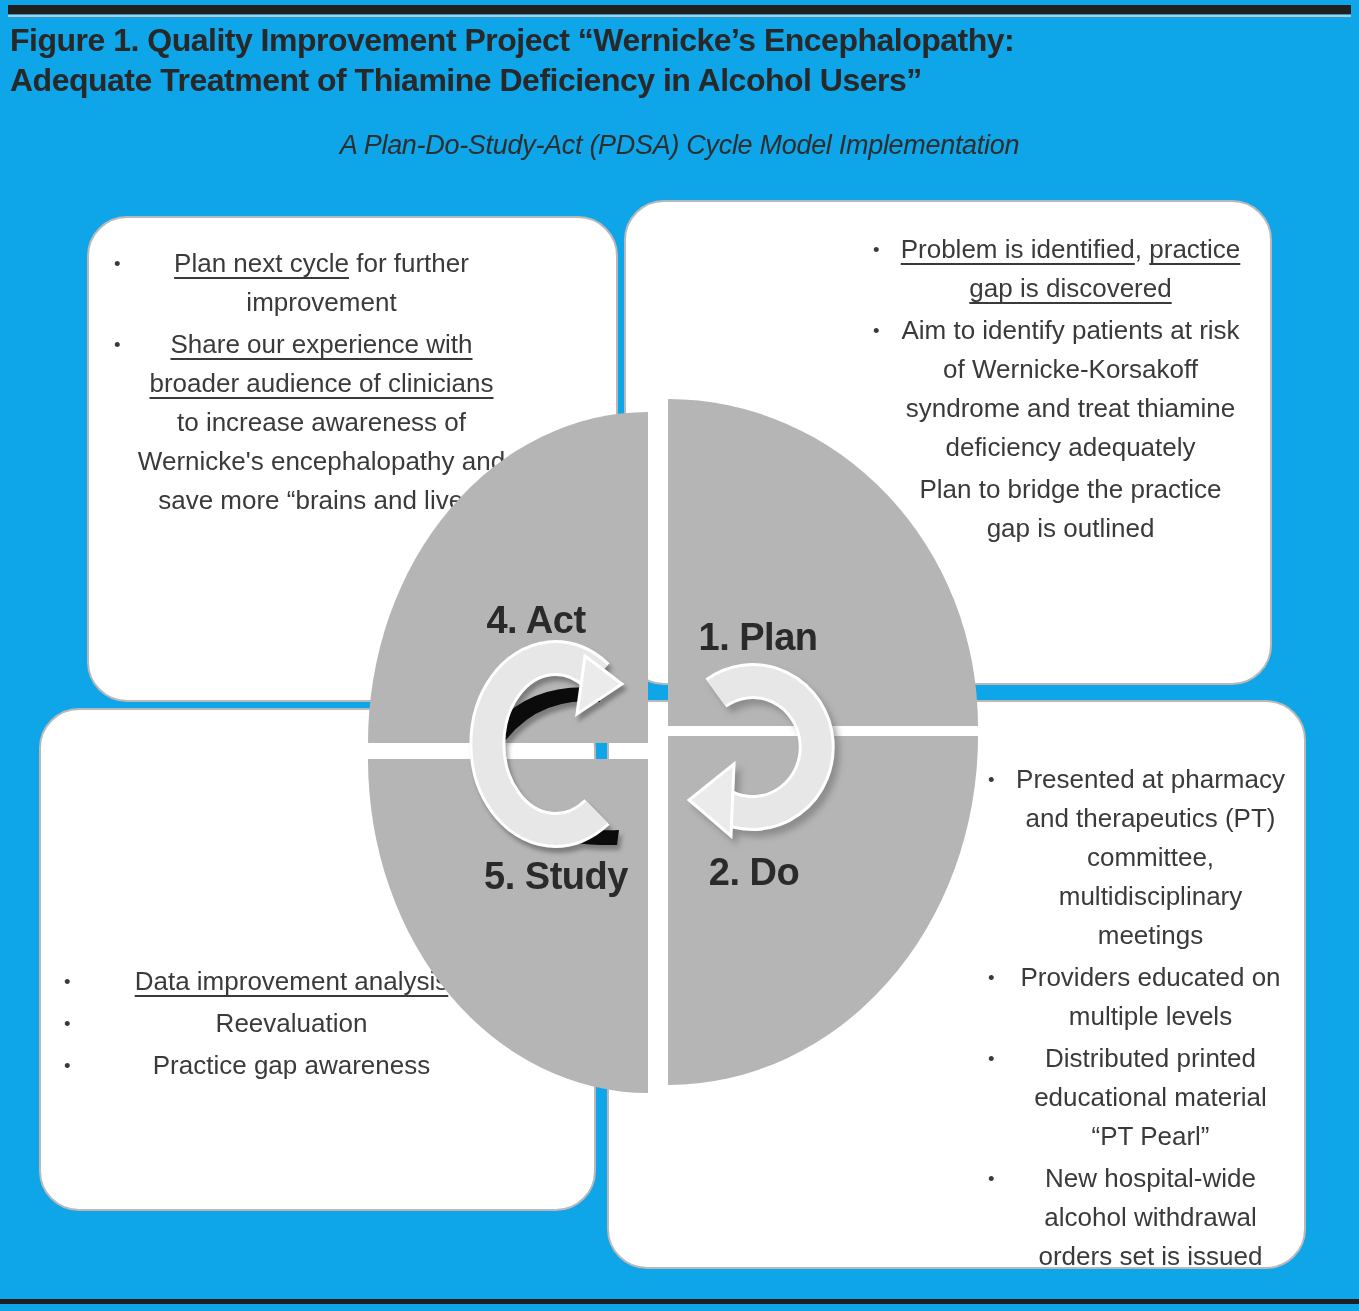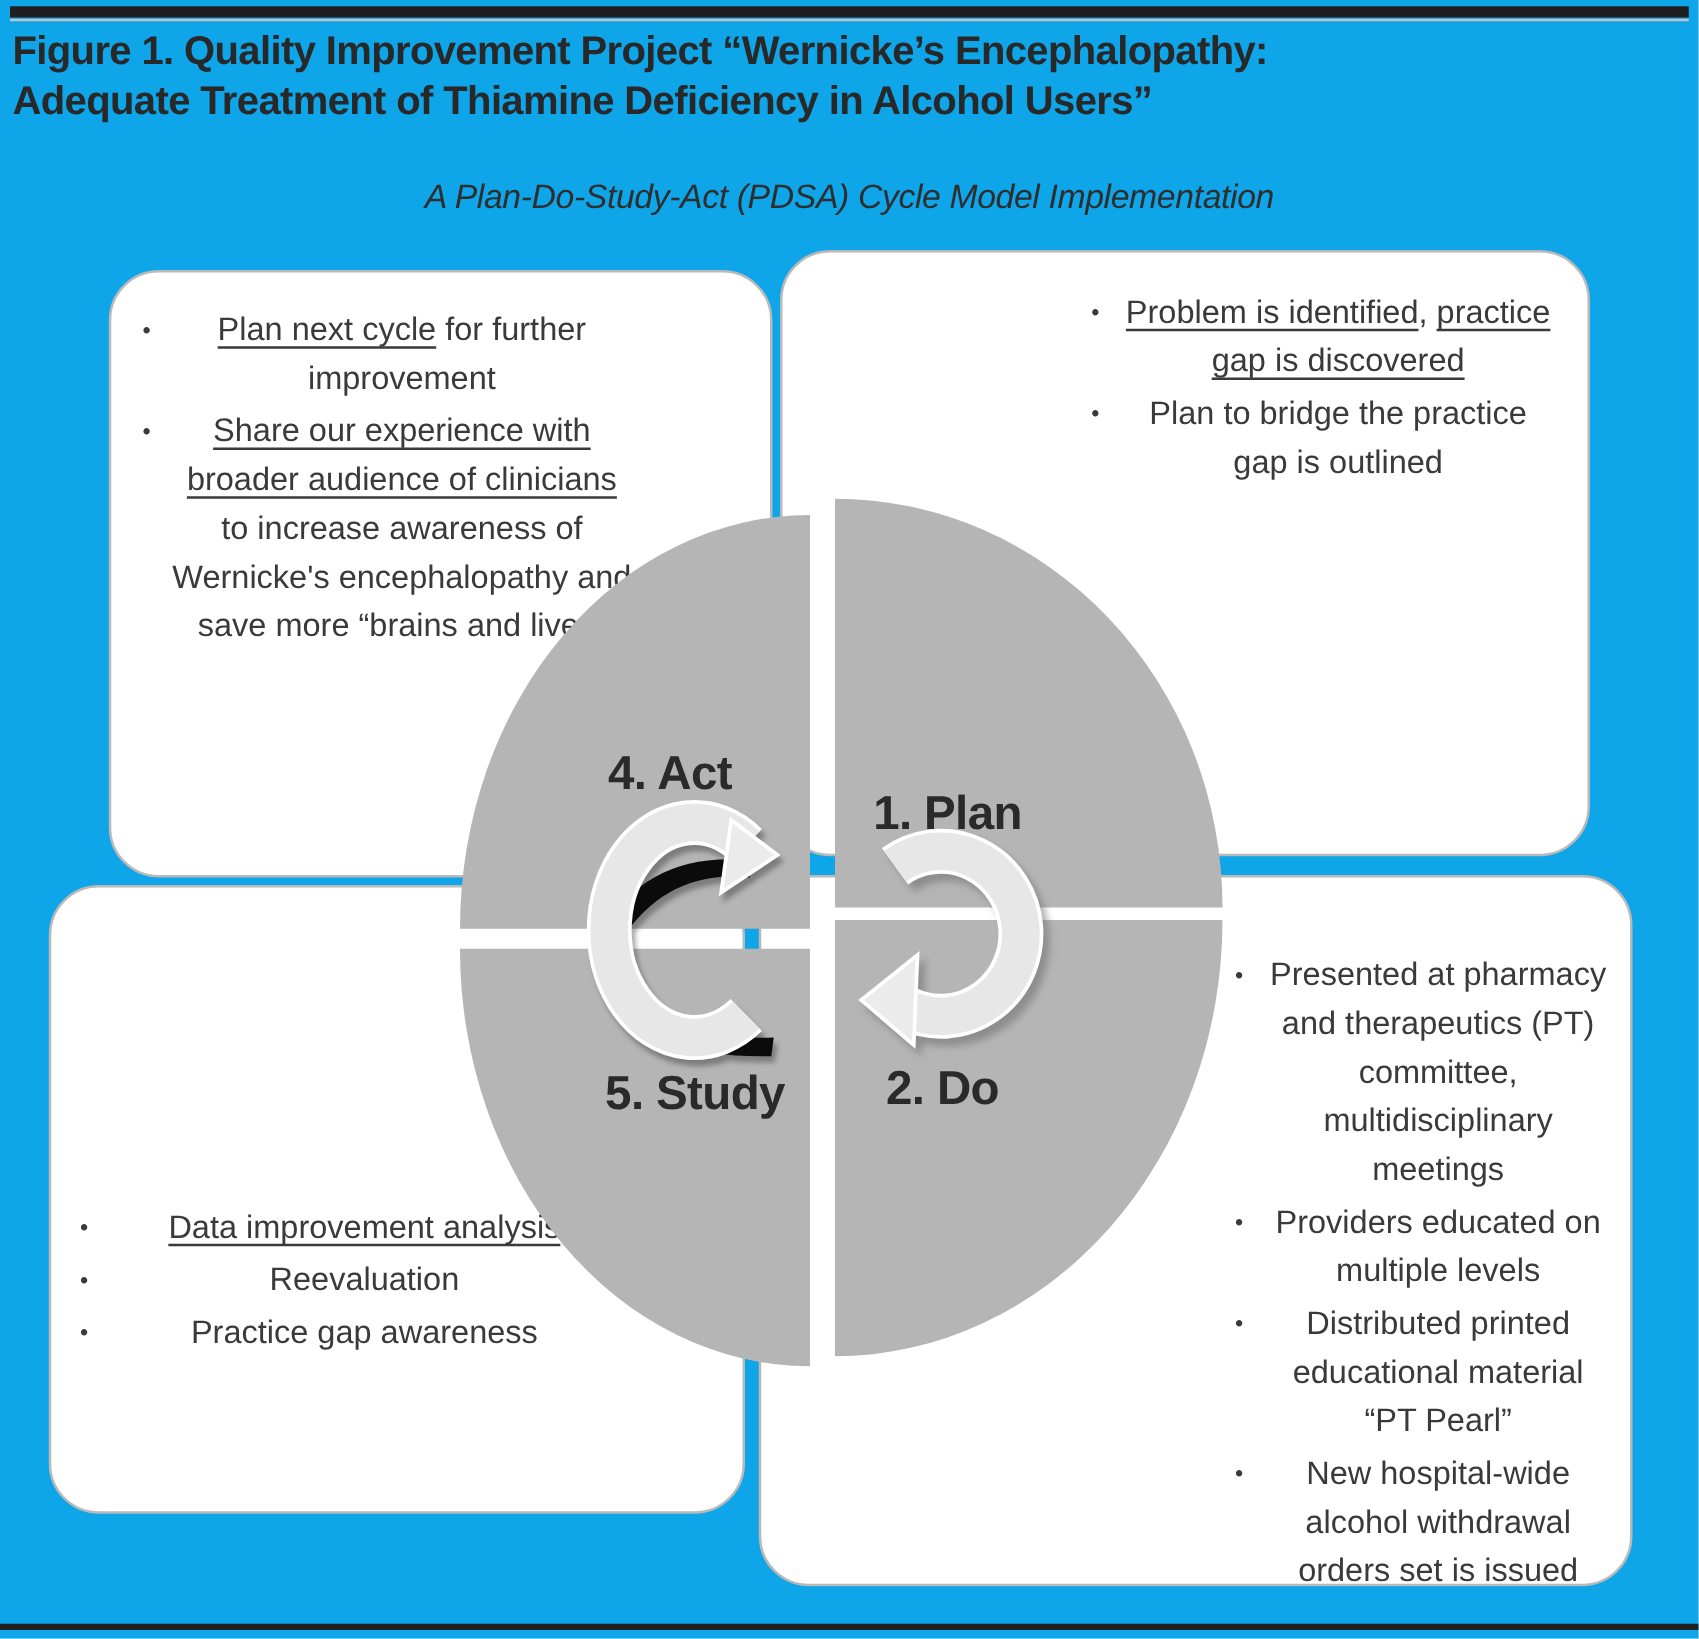--- a/index.html
+++ b/index.html
@@ -8,21 +8,21 @@
 
   
   .top-rule{position:absolute;left:8px;right:8px;top:5px;height:9px;background:#1f1f1f;}
   .top-rule-shadow{position:absolute;left:8px;right:8px;top:15px;height:2px;background:#c4c4c4;}
   .bottom-rule{position:absolute;left:0;right:0;top:1299px;height:5px;background:#1f1f1f;}
 
   
   .fig-title{position:absolute;left:10px;top:20px;width:1330px;
              font-size:32px;line-height:40px;font-weight:700;color:#282828;letter-spacing:-0.5px;}
   .fig-subtitle{position:absolute;left:0;top:130px;width:1359px;text-align:center;
-             font-size:27px;font-style:italic;color:#2e2e2e;letter-spacing:-0.3px;margin-top:12px;}
+             font-size:27px;font-style:italic;color:#2e2e2e;letter-spacing:-0.3px;}
 
   
   .qbox{position:absolute;background:#fff;border:2px solid #b9b9b9;border-radius:40px;box-sizing:border-box;}
   .box-act{left:87px;top:216px;width:531px;height:486px;}
   .box-plan{left:624px;top:200px;width:648px;height:485px;}
   .box-study{left:39px;top:708px;width:557px;height:503px;}
   .box-do{left:607px;top:700px;width:699px;height:569px;}
 
   ul.bullets{list-style:none;margin:0;padding:0;font-size:26px;line-height:39px;color:#3a3a3a;text-align:center;}
   ul.bullets li{position:relative;padding-left:29px;margin-bottom:3px;}
@@ -32,21 +32,21 @@
   .box-act ul.bullets{margin:26px 0 0 18px;width:400px;}
   .box-plan ul.bullets{margin:28px 0 0 240px;width:380px;}
   .box-study ul.bullets{margin:252px 0 0 16px;width:440px;}
   .box-do ul.bullets{margin:58px 0 0 372px;width:310px;}
 
   
   #cycle-svg{position:absolute;left:0;top:0;pointer-events:none;}
   .q-label{position:absolute;transform:translate(-50%,-50%);font-size:38px;font-weight:700;
            color:#2a2a2a;letter-spacing:-0.5px;white-space:nowrap;}
   .lbl-act{left:536px;top:620px;}
-  .lbl-plan{left:758px;top:652px;}
+  .lbl-plan{left:758px;top:637px;}
   .lbl-study{left:556px;top:876px;}
   .lbl-do{left:754px;top:872px;}
 
   .arrow-top{filter:drop-shadow(3px 5px 2px rgba(40,40,40,0.40));}
   .arrow-bottom{filter:drop-shadow(5px 6px 3px rgba(110,110,110,0.55));}
 </style>
 </head>
 <body>
 
 <div id="page">
@@ -63,20 +63,21 @@
 
   <div class="qbox box-act">
     <ul class="bullets">
         <li><span class="u">Plan next cycle</span><span> for further improvement</span></li>
         <li><span class="u">Share our experience with broader audience of clinicians</span><span> to increase awareness of Wernicke's encephalopathy and save more “brains and lives”</span></li>
       </ul>
   </div>
   <div class="qbox box-plan">
     <ul class="bullets">
         <li><span class="u">Problem is identified</span><span>, </span><span class="u">practice gap is discovered</span></li>
+        <li><span>Aim to identify patients at risk of Wernicke-Korsakoff syndrome and treat thiamine deficiency adequately</span></li>
         <li><span>Plan to bridge the practice gap is outlined</span></li>
       </ul>
   </div>
   <div class="qbox box-study">
     <ul class="bullets">
         <li><span class="u">Data improvement analysis</span></li>
         <li><span>Reevaluation</span></li>
         <li><span>Practice gap awareness</span></li>
       </ul>
   </div>

